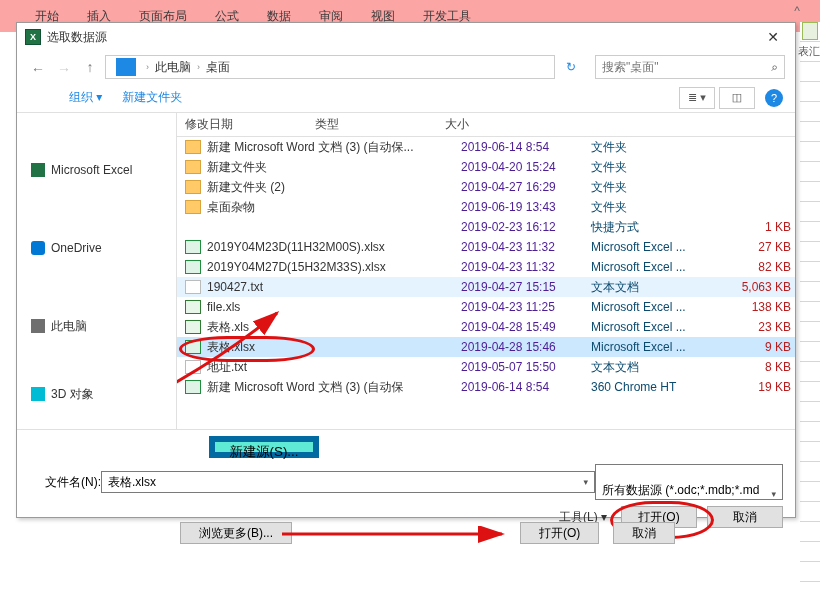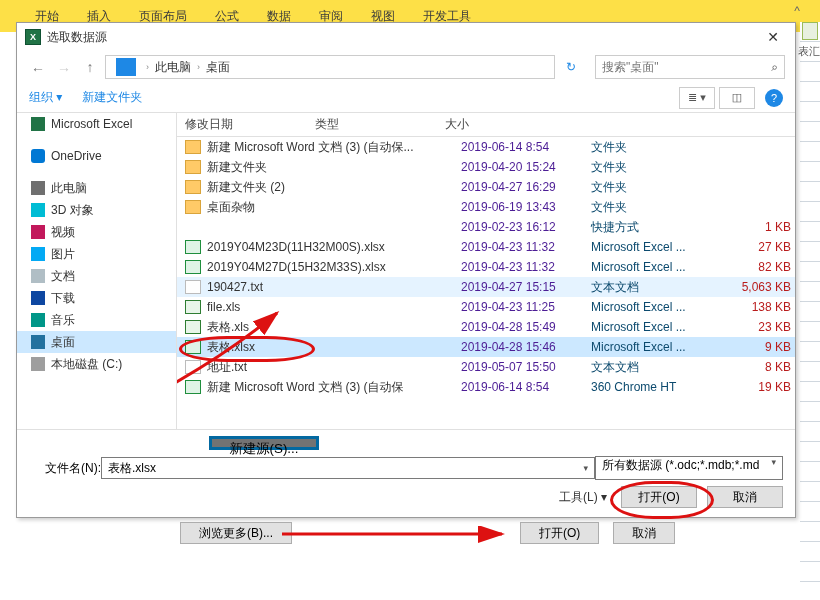--- a/index.html
+++ b/index.html
@@ -1,19 +1,19 @@
 <!DOCTYPE html>
 <html><head>
 <meta charset="utf-8">
 <style>
   * { box-sizing: border-box; font-family: "Microsoft YaHei", "Segoe UI", sans-serif; }
   body { margin: 0; width: 820px; height: 600px; background: #fff; overflow: hidden; position: relative; font-size: 12px; }
 
   
-  .ribbon { position: absolute; top: 0; left: 0; right: 0; height: 32px; display: flex; align-items: center; padding-left: 35px; color: #3b3b3b; gap: 28px; background:#fde047;}
+  .ribbon { position: absolute; top: 0; left: 0; right: 0; height: 32px; display: flex; align-items: center; padding-left: 35px; color: #3b3b3b; gap: 28px; background:#fca5a5;}
   .ribbon span { cursor: default; }
   .ribbon .chev { position:absolute; right:20px; top:4px; color:#666;}
 
   
   .dialog { position: absolute; top: 22px; left: 16px; width: 780px; height: 496px; border: 1px solid #9a9a9a; background: #fff; box-shadow: 2px 2px 4px rgba(0,0,0,0.2);}
   .titlebar { height: 28px; display: flex; align-items: center; padding: 0 8px; }
   .titlebar .xls-icon { width:16px; height:16px; background:#217346; border:1px solid #0f5132; margin-right:6px; display:inline-flex; align-items:center; justify-content:center; color:#fff; font-size:9px; font-weight:bold;}
   .titlebar .title { flex: 1; color: #333; }
   .titlebar .close { width:28px; text-align:center; color:#333; font-size:14px; cursor:pointer;}
 
@@ -23,30 +23,30 @@
   .crumb-icon { width:20px; height:18px; background:#1e88e5; display:inline-block; margin:0 4px;}
   .crumbs { flex:1; display:flex; align-items:center; border:1px solid #ccc; height:24px; padding:0 6px; gap:6px;}
   .crumbs .sep{ color:#888; font-size:9px;}
   .crumbs .seg{ color:#333;}
   .crumb-refresh{ width:24px; text-align:center; color:#1e88e5;}
   .search { width:190px; height:24px; border:1px solid #ccc; display:flex; align-items:center; padding:0 6px; color:#777; margin-left:8px;}
   .search .mag{ margin-left:auto; color:#555;}
 
   
   .toolrow { height:30px; display:flex; align-items:center; padding:0 12px; border-bottom:1px solid #e0e0e0;}
-  .toolrow .org{ color:#1e88e5; margin-right:20px;}
+  .toolrow .org{ color:#1e88e5; margin-right:20px;margin-left:40px;}
   .toolrow .newf{ color:#1e88e5;}
   .toolrow .spacer{flex:1;}
   .view-btn{ width:36px; height:22px; border:1px solid #ccc; margin-left:4px; display:flex; align-items:center; justify-content:center; color:#555; font-size:11px;}
   .help{ width:18px;height:18px; border-radius:50%; background:#1e88e5; color:#fff; display:flex; align-items:center; justify-content:center; margin-left:10px; font-size:11px;}
 
   
   .body { display:flex; height: calc(100% - 28px - 32px - 30px - 88px);}
   .sidebar { width:160px; border-right:1px solid #e0e0e0; overflow:hidden;}
-  .side-item{ height:22px; display:flex; align-items:center; padding-left:14px; gap:6px; color:#333;}
+  .side-item{ height:22px; display:flex; align-items:center; padding-left:14px; gap:6px; color:#333;margin-top:46px;}
   .side-item.sel{ background:#cce8ff;}
   .side-sep{ height:10px;}
   .side-ico{ width:14px; height:14px; display:inline-block;}
   .ico-excel{ background:#217346;}
   .ico-cloud{ background:#0078d4; border-radius:3px;}
   .ico-pc{ background:#6f6f6f;}
   .ico-3d{ background:#00bcd4;}
   .ico-video{ background:#c2185b;}
   .ico-pics{ background:#03a9f4;}
   .ico-docs{ background:#b0bec5;}
@@ -75,26 +75,26 @@
   .row.sel-light{ background:#e5f3ff;}
   .row.sel{ background:#cce8ff;}
   .row.selring{ position:relative;}
   .row.selring::after{ content:""; position:absolute; left:2px; top:-1px; width:130px; height:20px; border:3px solid #d11; border-radius:50%/70%; pointer-events:none;}
 
   
   .ann-arrow{ position:absolute; bottom:16px; left:-50px; width:220px; height:140px; pointer-events:none;}
 
   
   .bottom{ height:88px; border-top:1px solid #e0e0e0; padding:6px 12px 0 12px; position:relative;}
-  .newsrc{ display:block; margin:0 auto 6px 180px; width:110px; height:14px; border:3px solid #0369a1; background:#737373;}
+  .newsrc{ display:block; margin:0 auto 6px 180px; width:110px; height:22px; border:6px solid #0369a1; background:#5eead4;}
   .fname-row{ display:flex; align-items:center; margin-top:2px;}
   .fname-label{ width:72px; text-align:right;}
   .fname-combo{ flex:1; height:22px; border:1px solid #7a7a7a; display:flex; align-items:center; padding:0 6px;}
   .fname-combo .dd{ margin-left:auto; font-size:9px; color:#555;}
-  .type-combo{ width:188px; height:24px; border:1px solid #7a7a7a; display:flex; align-items:flex-start; padding:0 6px;}
+  .type-combo{ width:188px; height:36px; border:1px solid #7a7a7a; display:flex; align-items:flex-end; padding:0 6px;}
   .type-combo .dd{ margin-left:auto; font-size:9px; color:#555;}
   .btn-row{ display:flex; align-items:center; justify-content:flex-end; gap:10px; margin-top:6px;}
   .tools-link{ color:#333; margin-right:4px;}
   .winbtn{ width:76px; height:22px; border:1px solid #adadad; background:#e1e1e1; display:flex; align-items:center; justify-content:center;}
   .winbtn.ring{ position:relative;}
   .winbtn.ring::after{ content:""; position:absolute; left:-12px; top:-6px; width:98px; height:32px; border:3px solid #d11; border-radius:50%/60%; pointer-events:none;}
 
   
   .outer-btns{ position:absolute; top:522px; left:180px; display:flex; gap:14px; align-items:flex-end;}
   .outer-btns .obtn{ height:22px; border:1px solid #adadad; background:#e1e1e1; display:flex; align-items:center; justify-content:center; padding:0 18px;}

